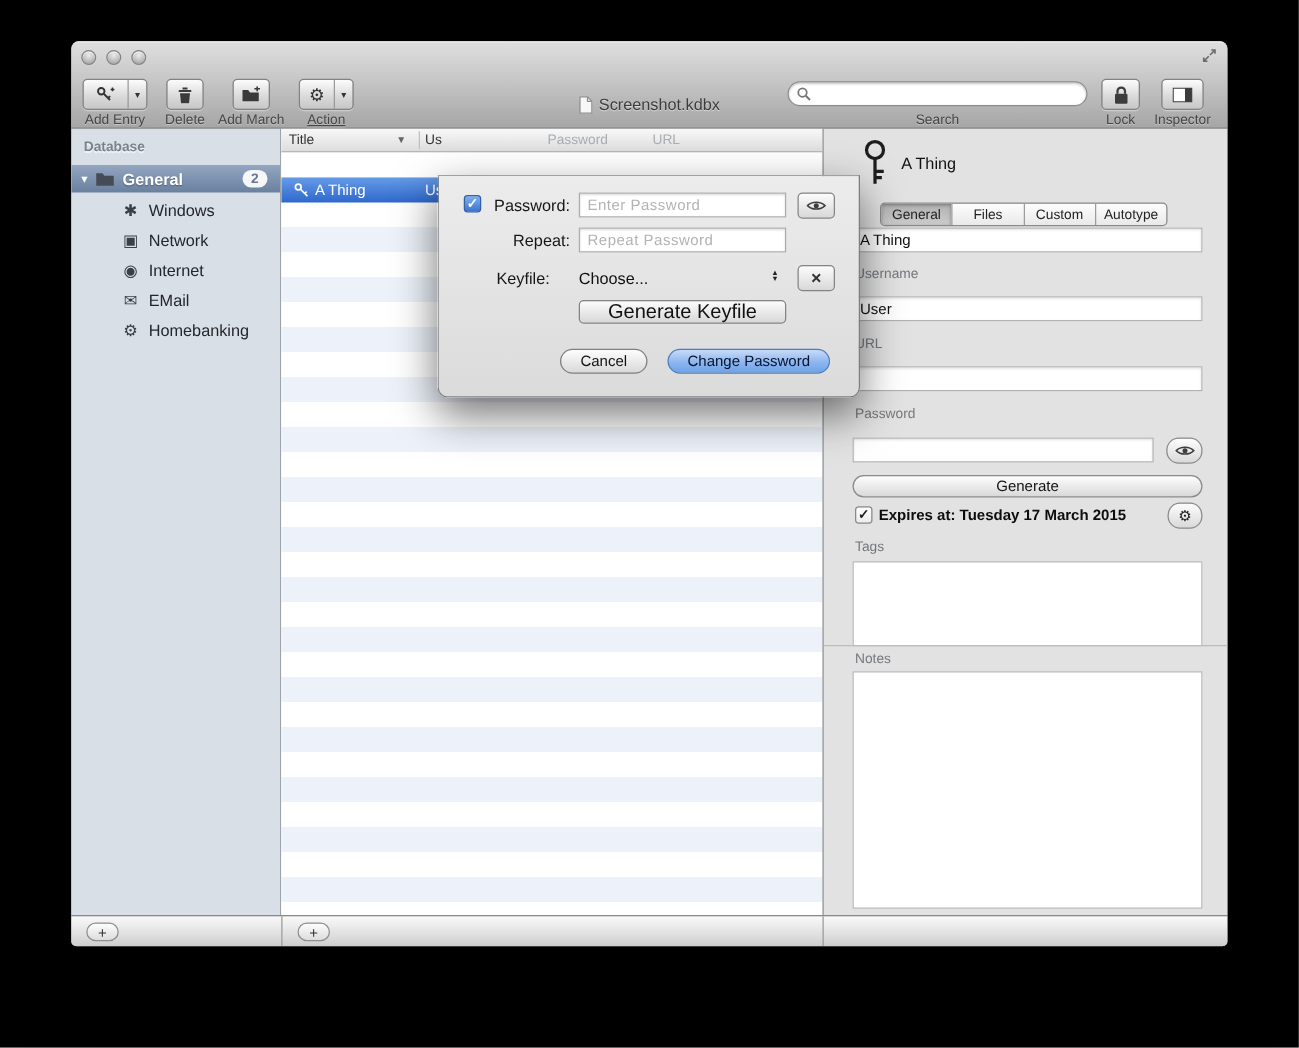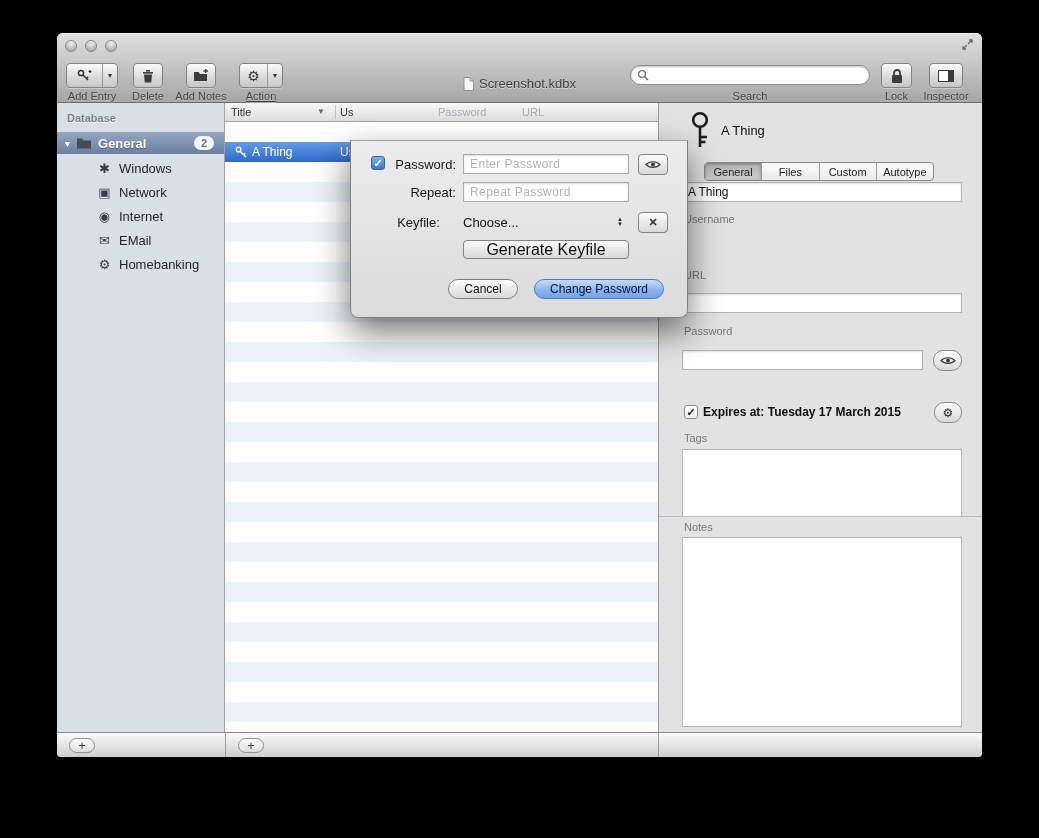--- a/index.html
+++ b/index.html
@@ -203,21 +203,21 @@
           </svg>
       </div>
       <div class="tb-label" id="lbl-delete">Delete</div>
 
       <div class="bezel" id="btn-add-group">
         <svg width="16" height="13" viewBox="0 0 16 13">
             <path d="M1 3 h4.5 l1.5 2 H14 v7 H1 z" fill="#3a3a3a"></path>
             <path d="M10.5 2 h4.5 M12.75 0 v4" stroke="#3a3a3a" stroke-width="1.3" fill="none"></path>
           </svg>
       </div>
-      <div class="tb-label" id="lbl-add-group">Add Notes</div>
+      <div class="tb-label" id="lbl-add-group">Add March</div>
 
       <div class="bezel" id="btn-action">
         <span class="seg-main">
           <span class="gear-glyph">⚙</span>
         </span>
         <span class="seg-arrow">▾</span>
       </div>
       <div class="tb-label" id="lbl-action">Action</div>
 
       <div class="search-capsule">
@@ -313,33 +313,35 @@
       <div class="tabs">
         <div class="tab selected">General</div>
         <div class="tab">Files</div>
         <div class="tab">Custom</div>
         <div class="tab">Autotype</div>
       </div>
 
       <input class="ifield" id="f-title" value="A Thing" style="">
 
       <span class="ilabel" id="l-username">Username</span>
+      <input class="ifield" id="f-username" value="User" style="">
 
       <span class="ilabel" id="l-url">URL</span>
       <input class="ifield" id="f-url" value="" style="">
 
       <span class="ilabel" id="l-password">Password</span>
       <input class="ifield" id="f-password" value="" style="">
       <span class="round-btn" id="insp-eye">
         <svg width="16" height="9" viewBox="0 0 16 9">
             <path d="M1 4.5 C4.5 0.8 11.5 0.8 15 4.5 C11.5 8.2 4.5 8.2 1 4.5 Z" fill="none" stroke="#3e3e3e" stroke-width="1.2"></path>
             <circle cx="8" cy="4.5" r="2" fill="#3e3e3e"></circle>
           </svg>
       </span>
 
+      <span class="round-btn" id="insp-generate">Generate</span>
 
       <span class="checkbox exp-cb">✓</span>
       <span class="exp-label">Expires at: Tuesday 17 March 2015</span>
       <span class="round-btn" id="insp-gear">
           <span>⚙</span>
         </span>
 
       <span class="ilabel" id="l-tags">Tags</span>
       <textarea class="tbox" id="tags-box" style=""></textarea>
 

